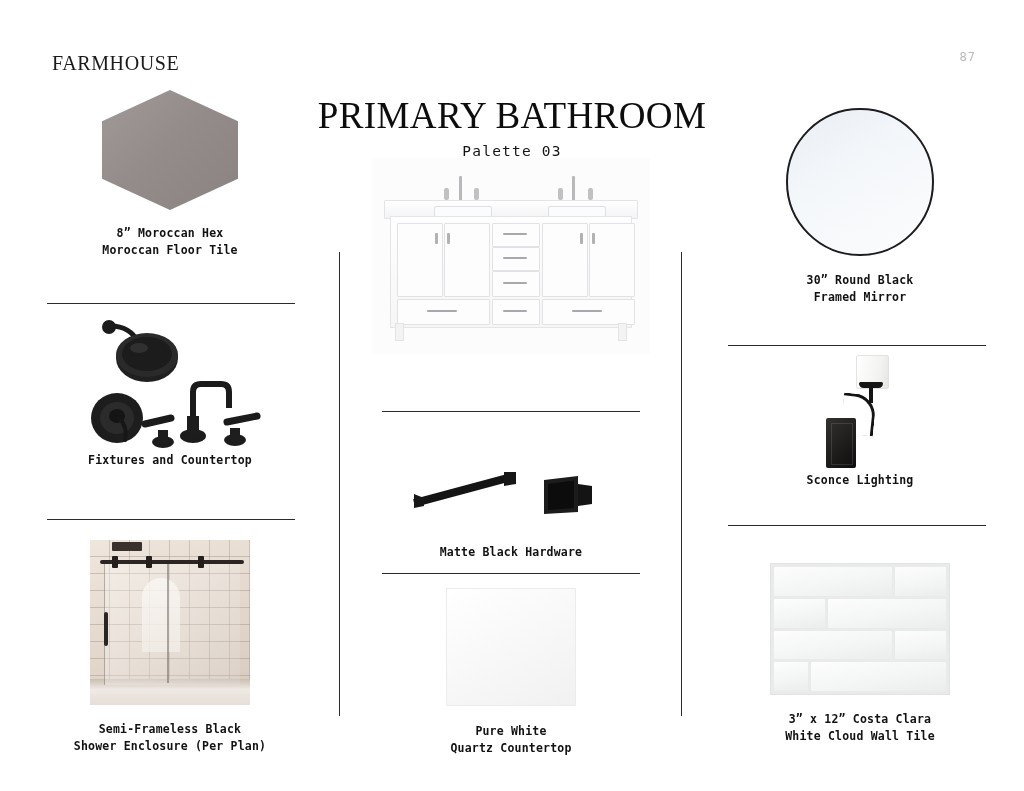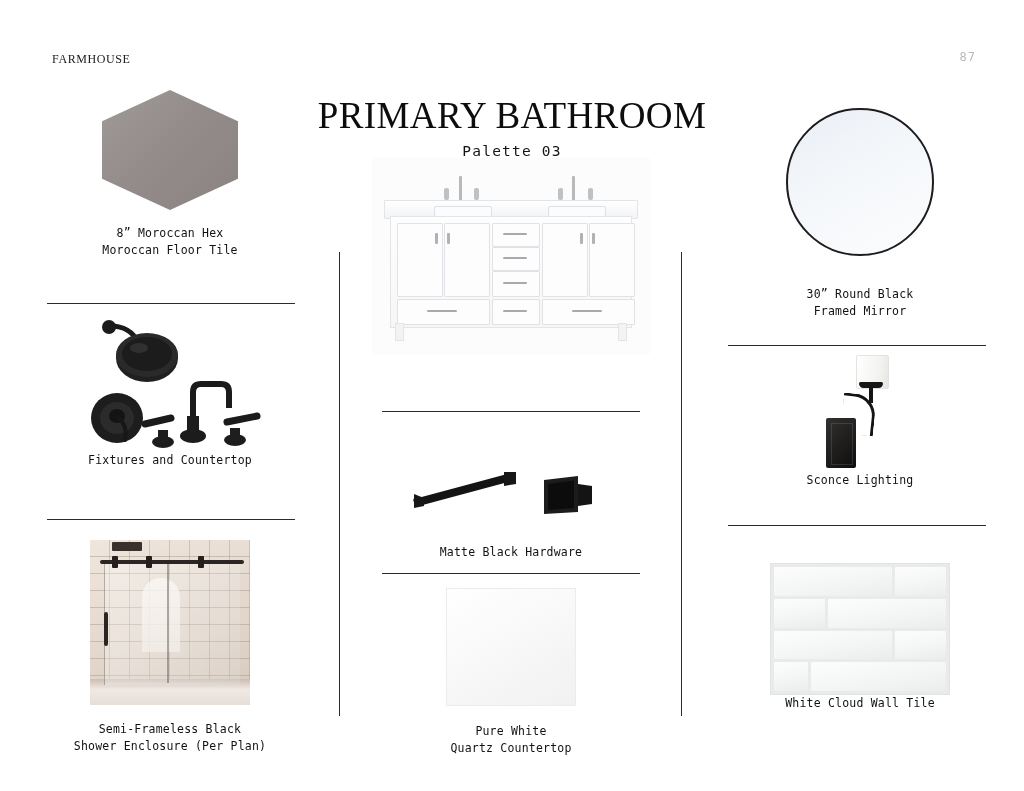--- a/index.html
+++ b/index.html
@@ -14,21 +14,21 @@
     font-family: "DejaVu Sans Mono", monospace;
     overflow: hidden;
   }
 
   
   .brand {
     position: absolute;
     left: 52px;
     top: 52px;
     font-family: "Liberation Serif", serif;
-    font-size: 12px;
+    font-size: 20px;
     letter-spacing: 0.6px;
     color: #1a1a1a;
   }
   .page-num {
     position: absolute;
     right: 48px;
     top: 50px;
     font-family: "DejaVu Sans Mono", monospace;
     font-size: 12px;
     color: #b9b9b9;
@@ -67,20 +67,21 @@
   
   .item { position: absolute; }
   .item .caption {
     font-family: "DejaVu Sans Mono", monospace;
     font-size: 11.5px;
     line-height: 17px;
     color: #121212;
     text-align: center;
     letter-spacing: 0.2px;
     white-space: pre;
+    font-weight: bold;
   }
   .divider {
     position: absolute;
     height: 1px;
     background: #2b2b2b;
   }
   .media {
     position: relative;
     margin: 0 auto;
   }
@@ -388,21 +389,21 @@
 <div class="divider" style="left:382px; top:573px; width:258px;"></div>
 
 <div class="item" style="left:396px; top:588px; width:230px;">
   <div class="media quartz"></div>
   <div class="caption" style="margin-top:17px;">Pure White</div>
   <div class="caption">Quartz Countertop</div>
 </div>
 
 <div class="item" style="left:730px; top:108px; width:260px;">
   <div class="media mirror"></div>
-  <div class="caption" style="margin-top:30px;">30” Round Black</div>
+  <div class="caption" style="margin-top:16px;">30” Round Black</div>
   <div class="caption">Framed Mirror</div>
 </div>
 <div class="divider" style="left:728px; top:345px; width:258px;"></div>
 
 <div class="item" style="left:730px; top:352px; width:260px;">
   <div class="media sconce">
     <div class="sc-shade"></div>
     <div class="sc-cup"></div>
     <div class="sc-stem"></div>
     <div class="sc-arm"></div>
@@ -425,14 +426,15 @@
     </div>
     <div class="wt-row">
       <div class="wt-brick" style="flex:7"></div>
       <div class="wt-brick" style="flex:3"></div>
     </div>
     <div class="wt-row">
       <div class="wt-brick" style="flex:2"></div>
       <div class="wt-brick" style="flex:8"></div>
     </div>
   </div>
+  <div class="caption" style="margin-top:16px;">3” x 12” Costa Clara</div>
   <div class="caption">White Cloud Wall Tile</div>
 </div>
 
 </body></html>

